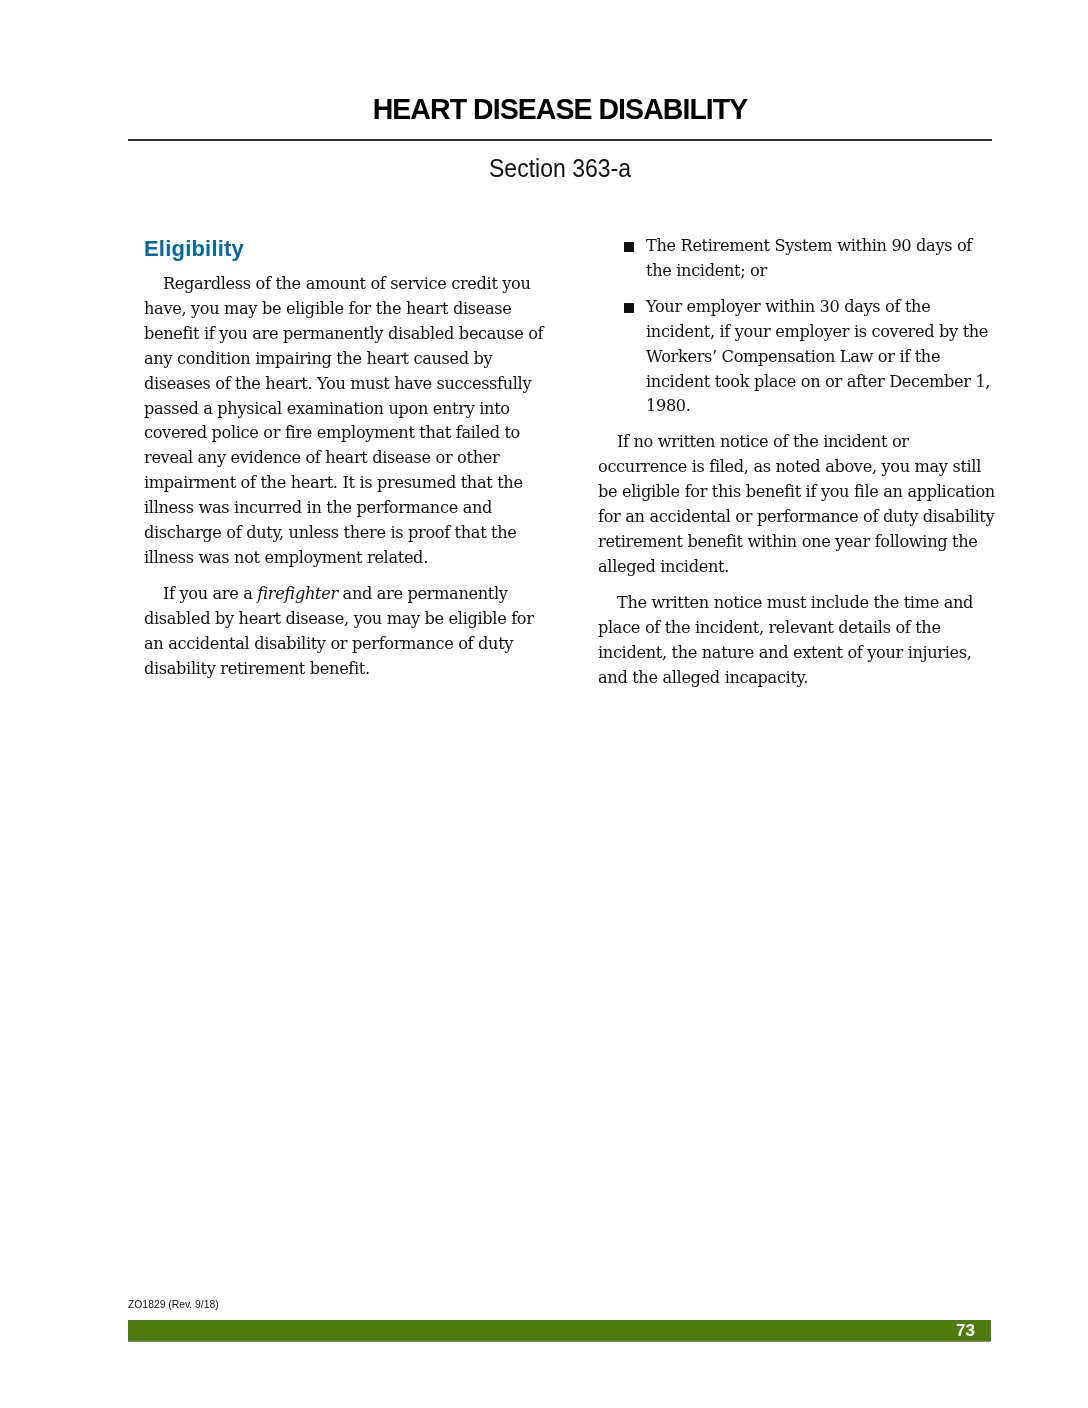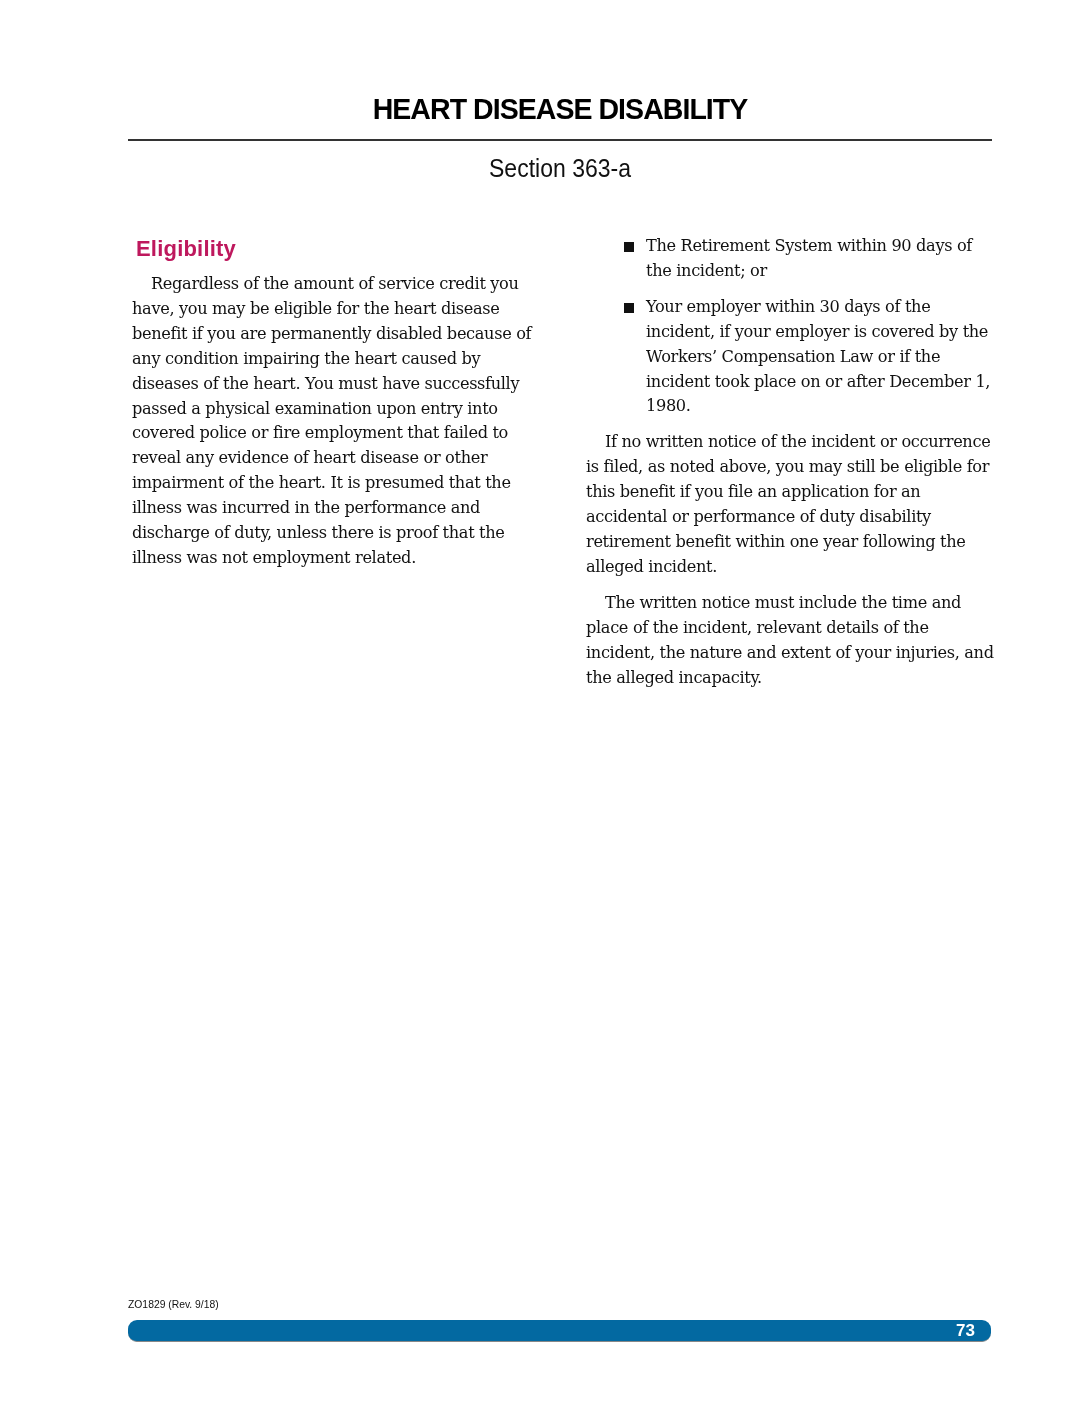--- a/index.html
+++ b/index.html
@@ -50,30 +50,30 @@
       position: absolute;
       top: 234px;
       font-family: "DejaVu Serif", serif;
       font-size: 16.2px;
       line-height: 24.9px;
       color: #111;
     }
     .col-left { left: 128px; width: 420px; }
     .col-right { left: 582px; width: 415px; }
     .col h2 {
-      margin: 0 0 8px 8px;
+      margin: 0 0 8px 16px;
       font-family: "Liberation Sans", sans-serif;
       font-weight: bold;
       font-size: 22px;
       line-height: 30px;
-      color: #be185d;
+      color: #0369a1;
       letter-spacing: 0.2px;
     }
     .col p {
-      margin: 0 0 11px 4px;
+      margin: 0 0 11px 16px;
       text-indent: 19px;
       letter-spacing: -0.35px;
     }
     .col ul {
       list-style: none;
       margin: 0 0 3px 0;
       padding: 0 0 0 64px;
       letter-spacing: -0.35px;
     }
     .col ul li {
@@ -98,23 +98,22 @@
       color: #111;
       transform: scaleX(0.9);
       transform-origin: left center;
     }
     .footer-bar {
       position: absolute;
       left: 128px;
       width: 863px;
       top: 1320px;
       height: 21px;
-      background: #0369a1;
+      background: #4d7c0f;
       border-bottom: 1px solid #888;
-      border-radius: 9px;
     }
     .page-number {
       position: absolute;
       right: 16px;
       top: 1px;
       font-family: "Liberation Sans", sans-serif;
       font-weight: bold;
       font-size: 17px;
       line-height: 20px;
       color: #ffffff;
@@ -123,20 +122,21 @@
 </head>
 <body>
 
 <div class="page-title">HEART DISEASE DISABILITY</div>
 <div class="title-rule"></div>
 <div class="section-subtitle">Section 363-a</div>
 
 <div class="col col-left">
   <h2>Eligibility</h2>
   <p>Regardless of the amount of service credit you have, you may be eligible for the heart disease benefit if you are permanently disabled because of any condition impairing the heart caused by diseases of the heart. You must have successfully passed a physical examination upon entry into covered police or fire employment that failed to reveal any evidence of heart disease or other impairment of the heart. It is presumed that the illness was incurred in the performance and discharge of duty, unless there is proof that the illness was not employment related.</p>
+  <p><span>If you are a </span><em>firefighter</em><span> and are permanently disabled by heart disease, you may be eligible for an accidental disability or performance of duty disability retirement benefit.</span></p>
 </div>
 
 <div class="col col-right">
   <ul>
     <li>
       <span class="bullet"></span>
       <span>The Retirement System within 90 days of the incident; or</span>
     </li>
     <li>
       <span class="bullet"></span>

